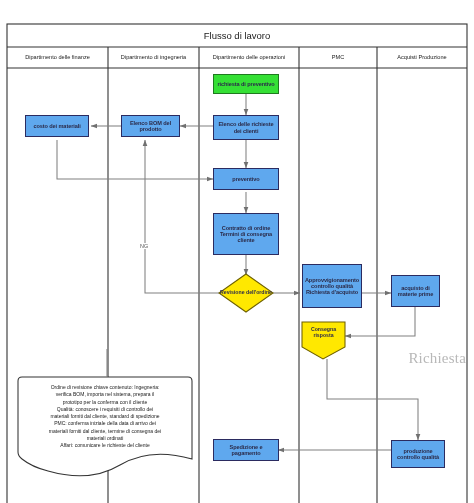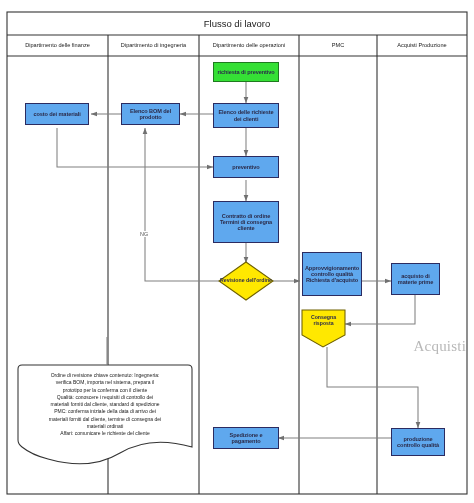--- a/index.html
+++ b/index.html
@@ -10,21 +10,21 @@
   body {
     width: 474px;
     height: 503px;
     font-family: "Liberation Sans", sans-serif;
     overflow: hidden;
     position: relative;
   }
   #stage {
     position: absolute;
     left: 0;
-    top: 4px;
+    top: 16px;
     width: 474px;
     height: 363px;
   }
   svg.layer {
     position: absolute;
     left: 0;
     top: 0;
     width: 474px;
     height: 503px;
   }
@@ -275,15 +275,15 @@
     <div>verifica BOM, importa nel sistema, prepara il</div>
     <div>prototipo per la conferma con il cliente</div>
     <div>Qualità: conoscere i requisiti di controllo dei</div>
     <div>materiali forniti dal cliente, standard di spedizione</div>
     <div>PMC: conferma iniziale della data di arrivo dei</div>
     <div>materiali forniti dal cliente, termine di consegna dei</div>
     <div>materiali ordinati</div>
     <div>Affari: comunicare le richieste del cliente</div>
   </div>
 
-  <div class="watermark">Acquisti</div>
+  <div class="watermark">Richiesta</div>
 
 </div>
 
 </body></html>

